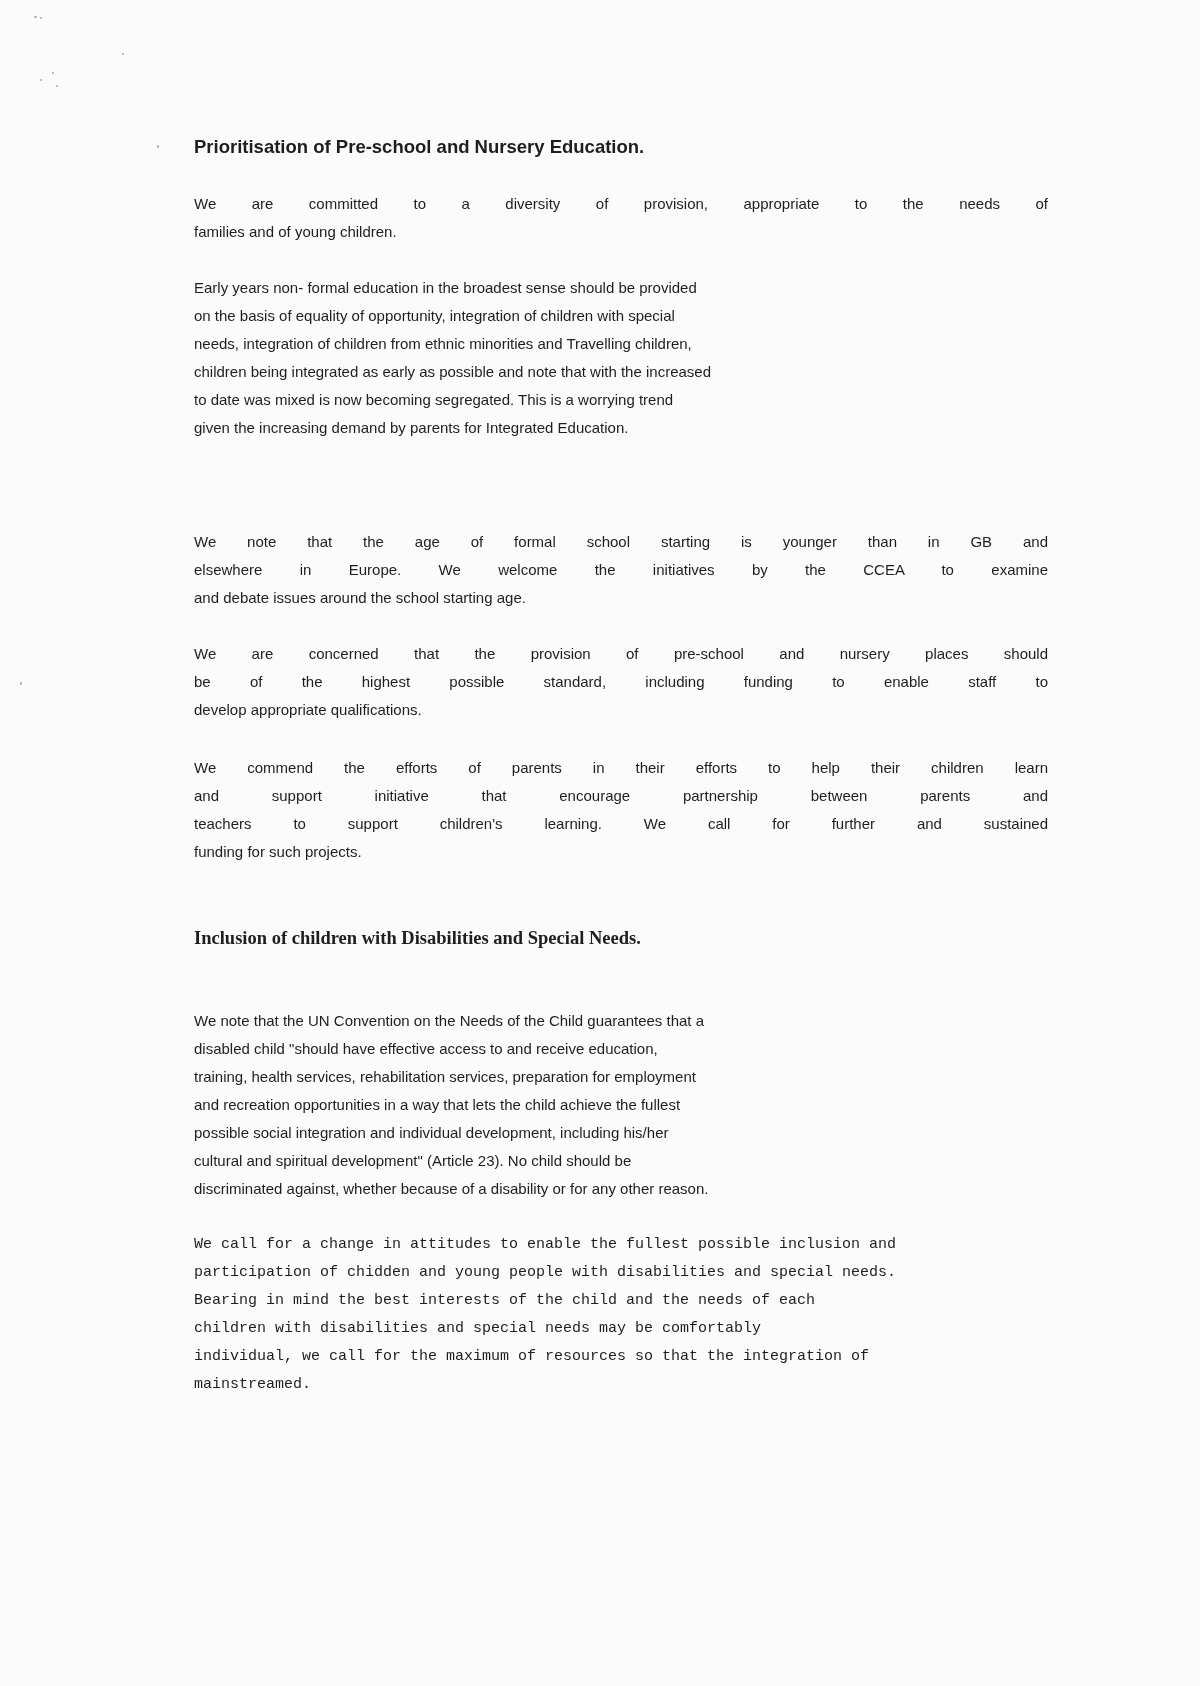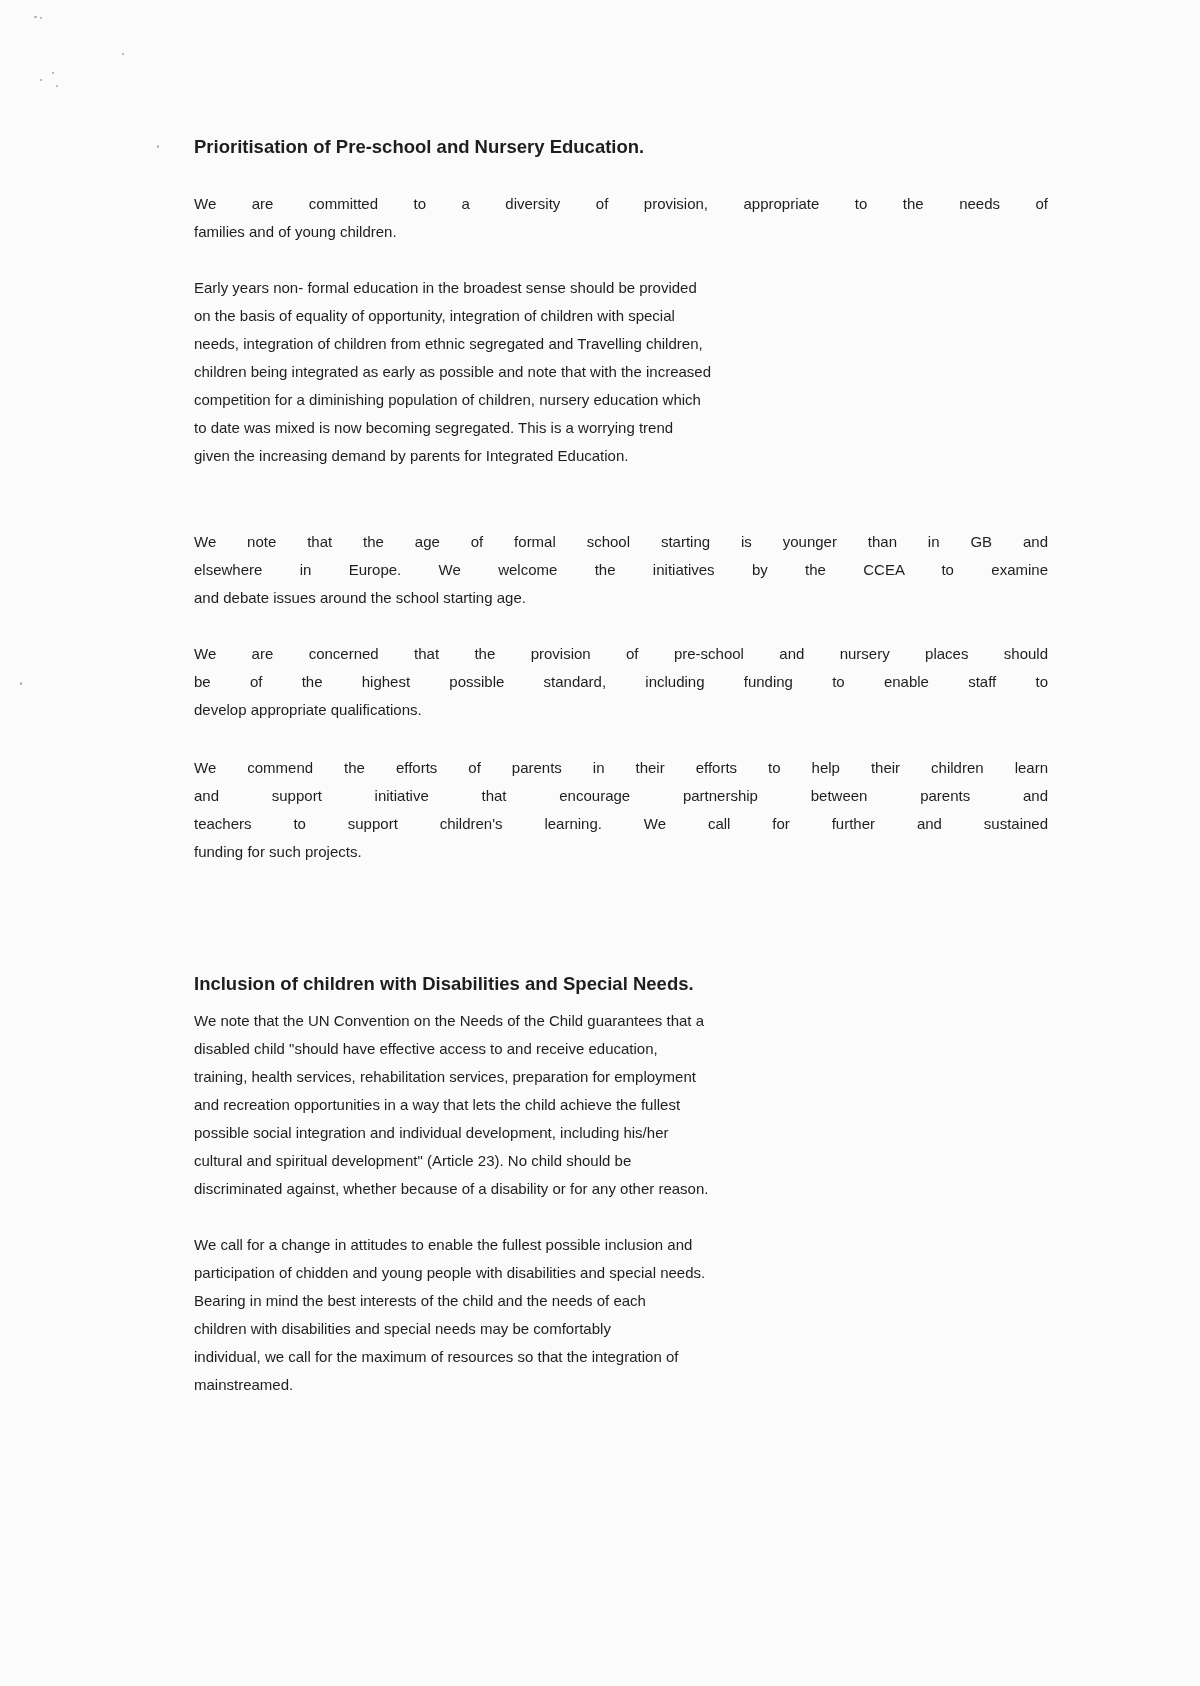--- a/index.html
+++ b/index.html
@@ -39,23 +39,22 @@
   <h2 class="heading" style="top:136px;">Prioritisation of Pre-school and Nursery Education.</h2>
 
   <p class="para j" style="top:190px;">
     <span class="jline">We are committed to a diversity of provision, appropriate to the needs of</span>
     <span class="jline last">families and of young children.</span>
   </p>
 
   <p class="para r" style="top:274px;">
     <span class="line">Early years non- formal education in the broadest sense should be provided</span>
     <span class="line">on the basis of equality of opportunity, integration of children with special</span>
-    <span class="line">needs, integration of children from ethnic segregated and Travelling children,</span>
+    <span class="line">needs, integration of children from ethnic minorities and Travelling children,</span>
     <span class="line">children being integrated as early as possible and note that with the increased</span>
-    <span class="line">competition for a diminishing population of children, nursery education which</span>
     <span class="line">to date was mixed is now becoming segregated. This is a worrying trend</span>
     <span class="line">given the increasing demand by parents for Integrated Education.</span>
   </p>
 
   <p class="para j" style="top:640px;">
     <span class="jline">We are concerned that the provision of pre-school and nursery places should</span>
     <span class="jline">be of the highest possible standard, including funding to enable staff to</span>
     <span class="jline last">develop appropriate qualifications.</span>
   </p>
 
@@ -65,33 +64,33 @@
     <span class="jline last">and debate issues around the school starting age.</span>
   </p>
 
   <p class="para j" style="top:754px;">
     <span class="jline">We commend the efforts of parents in their efforts to help their children learn</span>
     <span class="jline">and support initiative that encourage partnership between parents and</span>
     <span class="jline">teachers to support children's learning. We call for further and sustained</span>
     <span class="jline last">funding for such projects.</span>
   </p>
 
-  <h2 class="heading" style="top:973px;">Inclusion of children with Disabilities and Special Needs.</h2>
+  <h2 class="heading" style="top:928px;font-family:Liberation Serif, serif;">Inclusion of children with Disabilities and Special Needs.</h2>
 
   <p class="para r" style="top:1007px;">
     <span class="line">We note that the UN Convention on the Needs of the Child guarantees that a</span>
     <span class="line">disabled child "should have effective access to and receive education,</span>
     <span class="line">training, health services, rehabilitation services, preparation for employment</span>
     <span class="line">and recreation opportunities in a way that lets the child achieve the fullest</span>
     <span class="line">possible social integration and individual development, including his/her</span>
     <span class="line">cultural and spiritual development" (Article 23). No child should be</span>
     <span class="line">discriminated against, whether because of a disability or for any other reason.</span>
   </p>
 
-  <p class="para r" style="top:1231px;">
+  <p class="para r" style="top:1231px;font-family:Liberation Mono, monospace;">
     <span class="line">We call for a change in attitudes to enable the fullest possible inclusion and</span>
     <span class="line">participation of chidden and young people with disabilities and special needs.</span>
     <span class="line">Bearing in mind the best interests of the child and the needs of each</span>
     <span class="line">children with disabilities and special needs may be comfortably</span>
     <span class="line">individual, we call for  the maximum of resources so that the integration of</span>
     <span class="line">mainstreamed.</span>
   </p>
 
 </div>
 

